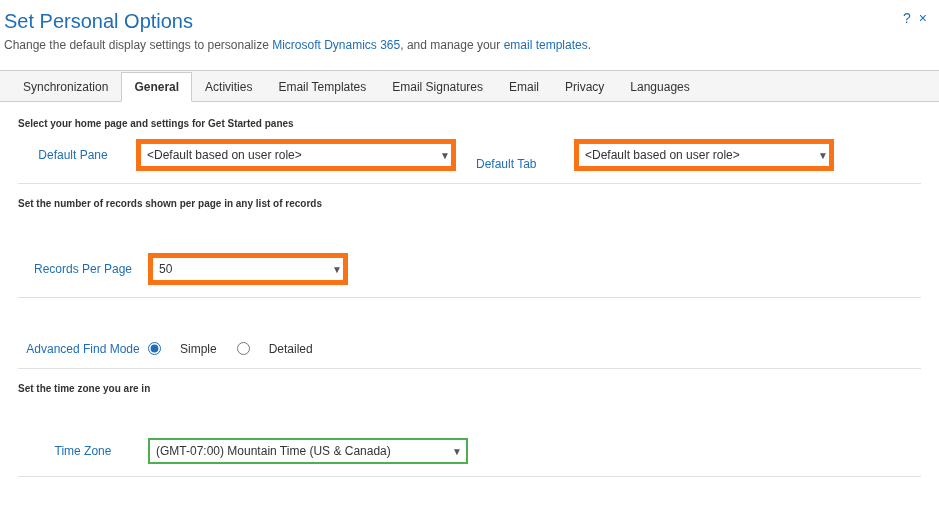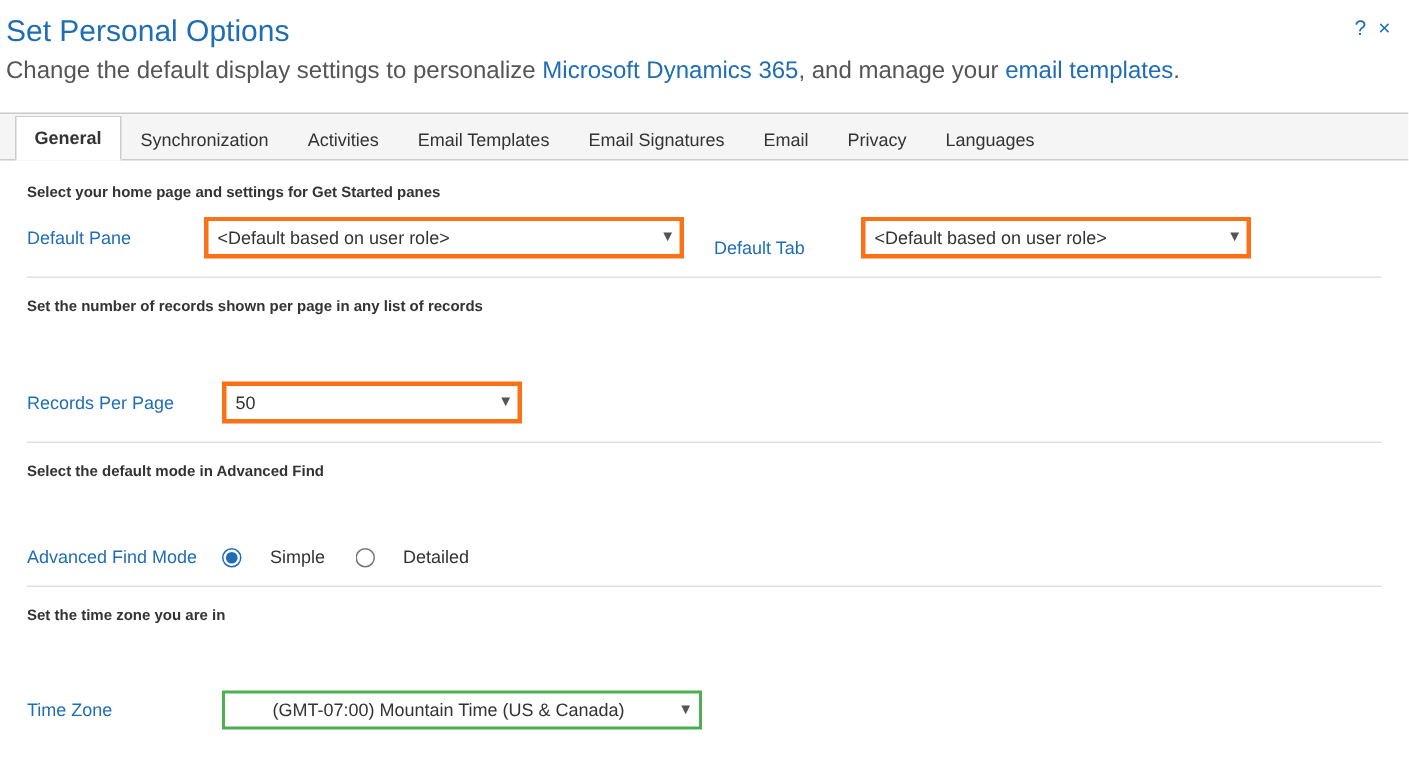--- a/index.html
+++ b/index.html
@@ -16,21 +16,21 @@
       padding: 10px 15px 6px 4px;
       position: relative;
     }
     .header-title {
       font-size: 20px;
       color: #1f6eb5;
       font-weight: 400;
       margin-bottom: 4px;
     }
     .header-subtitle {
-      font-size: 16px;
+      font-size: 12px;
       color: #555;
       line-height: 1.4;
     }
     .header-controls {
       position: absolute;
       top: 10px;
       right: 12px;
       display: flex;
       gap: 8px;
       color: #555;
@@ -88,30 +88,31 @@
       align-items: center;
       margin-bottom: 10px;
       margin-left: 0;
       margin-top: 44px;
     }
     .field-label {
       width: 130px;
       font-size: 12px;
       color: #1f6eb5;
       flex-shrink: 0;
+      text-align: center;
     }
     .select-wrapper {
       position: relative;
       display: inline-block;
     }
     .select-wrapper select {
       appearance: none;
       -webkit-appearance: none;
       background: #fff;
-      border: 3px solid #f97316;
+      border: 5px solid #f97316;
       padding: 4px 24px 4px 6px;
       font-size: 12px;
       color: #333;
       cursor: pointer;
       outline: none;
       min-width: 200px;
     }
     .select-arrow {
       position: absolute;
       right: 6px;
@@ -212,22 +213,22 @@
   <div class="header-subtitle">
     Change the default display settings to personalize <span style="color:#1f6eb5">Microsoft Dynamics 365</span>, and manage your <span style="color:#1f6eb5">email templates</span>.
   </div>
   <div class="header-controls">
     <span>?</span>
     <span>×</span>
   </div>
 </div>
 
 <div class="tabs-bar">
+  <div class="tab">Synchronization</div>
   <div class="tab active">General</div>
-  <div class="tab">Synchronization</div>
   <div class="tab">Activities</div>
   <div class="tab">Email Templates</div>
   <div class="tab">Email Signatures</div>
   <div class="tab">Email</div>
   <div class="tab">Privacy</div>
   <div class="tab">Languages</div>
 </div>
 
 <div class="content">
 
@@ -265,42 +266,41 @@
         <option>75</option>
         <option>100</option>
         <option>250</option>
       </select>
       <span class="select-arrow">▼</span>
     </div>
   </div>
 
   <hr class="divider">
 
-  <div class="section-title">Select the default mode in Advanced Find</div>
   <div class="field-row">
     <div class="field-label">Advanced Find Mode</div>
     <div class="radio-group">
       <label class="radio-label">
         <input type="radio" name="advancedFind" value="Simple" checked="" style="">
         <span>Simple</span>
       </label>
       <label class="radio-label">
         <input type="radio" name="advancedFind" value="Detailed" style="">
         <span>Detailed</span>
       </label>
     </div>
   </div>
 
   <hr class="divider">
 
   <div class="section-title">Set the time zone you are in</div>
   <div class="field-row">
     <div class="field-label">Time Zone</div>
     <div class="select-wrapper">
-      <select class="records-select timezone-select" style="width:320px; border:2px solid #4caf50; background:#fff;text-align:center;">
+      <select class="records-select timezone-select" style="width:320px; border:2px solid #4caf50; background:#fff;">
         <option>(GMT-07:00) Mountain Time (US &amp; Canada)</option>
         <option>(GMT-05:00) Eastern Time (US &amp; Canada)</option>
         <option>(GMT-06:00) Central Time (US &amp; Canada)</option>
         <option>(GMT-08:00) Pacific Time (US &amp; Canada)</option>
         <option>(GMT+00:00) UTC</option>
       </select>
       <span class="select-arrow">▼</span>
     </div>
   </div>
 

